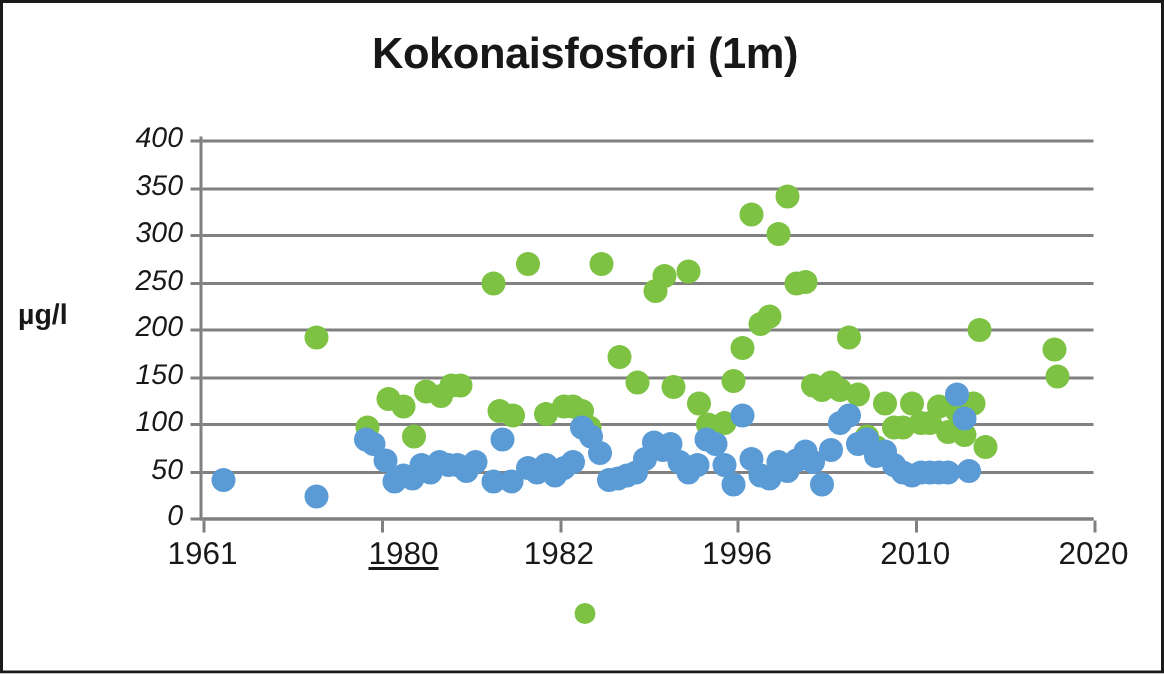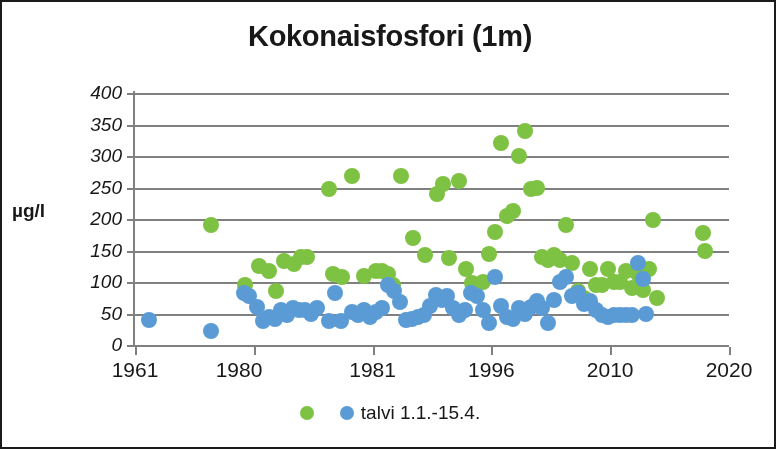--- a/index.html
+++ b/index.html
@@ -195,23 +195,23 @@
       </div>
       <div class="y-tick" style="top: 91px;"></div>
       <div class="y-label-wrap" style="top: 81px;">
         <div class="y-label">400</div>
       </div>
     </div>
   <div id="x-ticks-layer">
       <div class="x-tick" style="left: 133px;"></div>
       <div class="x-label" style="left: 133px;">1961</div>
       <div class="x-tick" style="left: 251.8px;"></div>
-      <div class="x-label" style="left: 237px;">1980</div>
+      <div class="x-label" style="left: 267px; text-decoration: underline;">1980</div>
       <div class="x-tick" style="left: 370.6px;"></div>
-      <div class="x-label" style="left: 370.6px;">1981</div>
+      <div class="x-label" style="left: 370.6px;">1982</div>
       <div class="x-tick" style="left: 489.4px;"></div>
       <div class="x-label" style="left: 489.4px;">1996</div>
       <div class="x-tick" style="left: 608.2px;"></div>
       <div class="x-label" style="left: 608.2px;">2010</div>
       <div class="x-tick" style="left: 727px;"></div>
       <div class="x-label" style="left: 727px;">2020</div>
     </div>
 
   <div id="plot-area">
     <div id="gridlines-layer">
@@ -355,19 +355,15 @@
         <div class="pt pt-talvi" title="talvi 1.1.-15.4. 2012.3: 130" style="left: 502.524px; top: 170.1px; width: 16px; height: 16px; background: rgb(91, 155, 213);"></div>
         <div class="pt pt-talvi" title="talvi 1.1.-15.4. 2012.8: 105" style="left: 508.464px; top: 185.85px; width: 16px; height: 16px; background: rgb(91, 155, 213);"></div>
         <div class="pt pt-talvi" title="talvi 1.1.-15.4. 2013: 50" style="left: 510.84px; top: 220.5px; width: 16px; height: 16px; background: rgb(91, 155, 213);"></div>
       </div>
   </div>
 
   <div id="legend">
       <div class="legend-item">
         <span class="legend-dot" style="background: rgb(125, 194, 66);"></span>
       </div>
-      <div class="legend-item">
-        <span class="legend-dot" style="background: rgb(91, 155, 213);"></span>
-        <span class="legend-label">talvi 1.1.-15.4.</span>
-      </div>
     </div>
 
 </div>
 
 </body></html>

